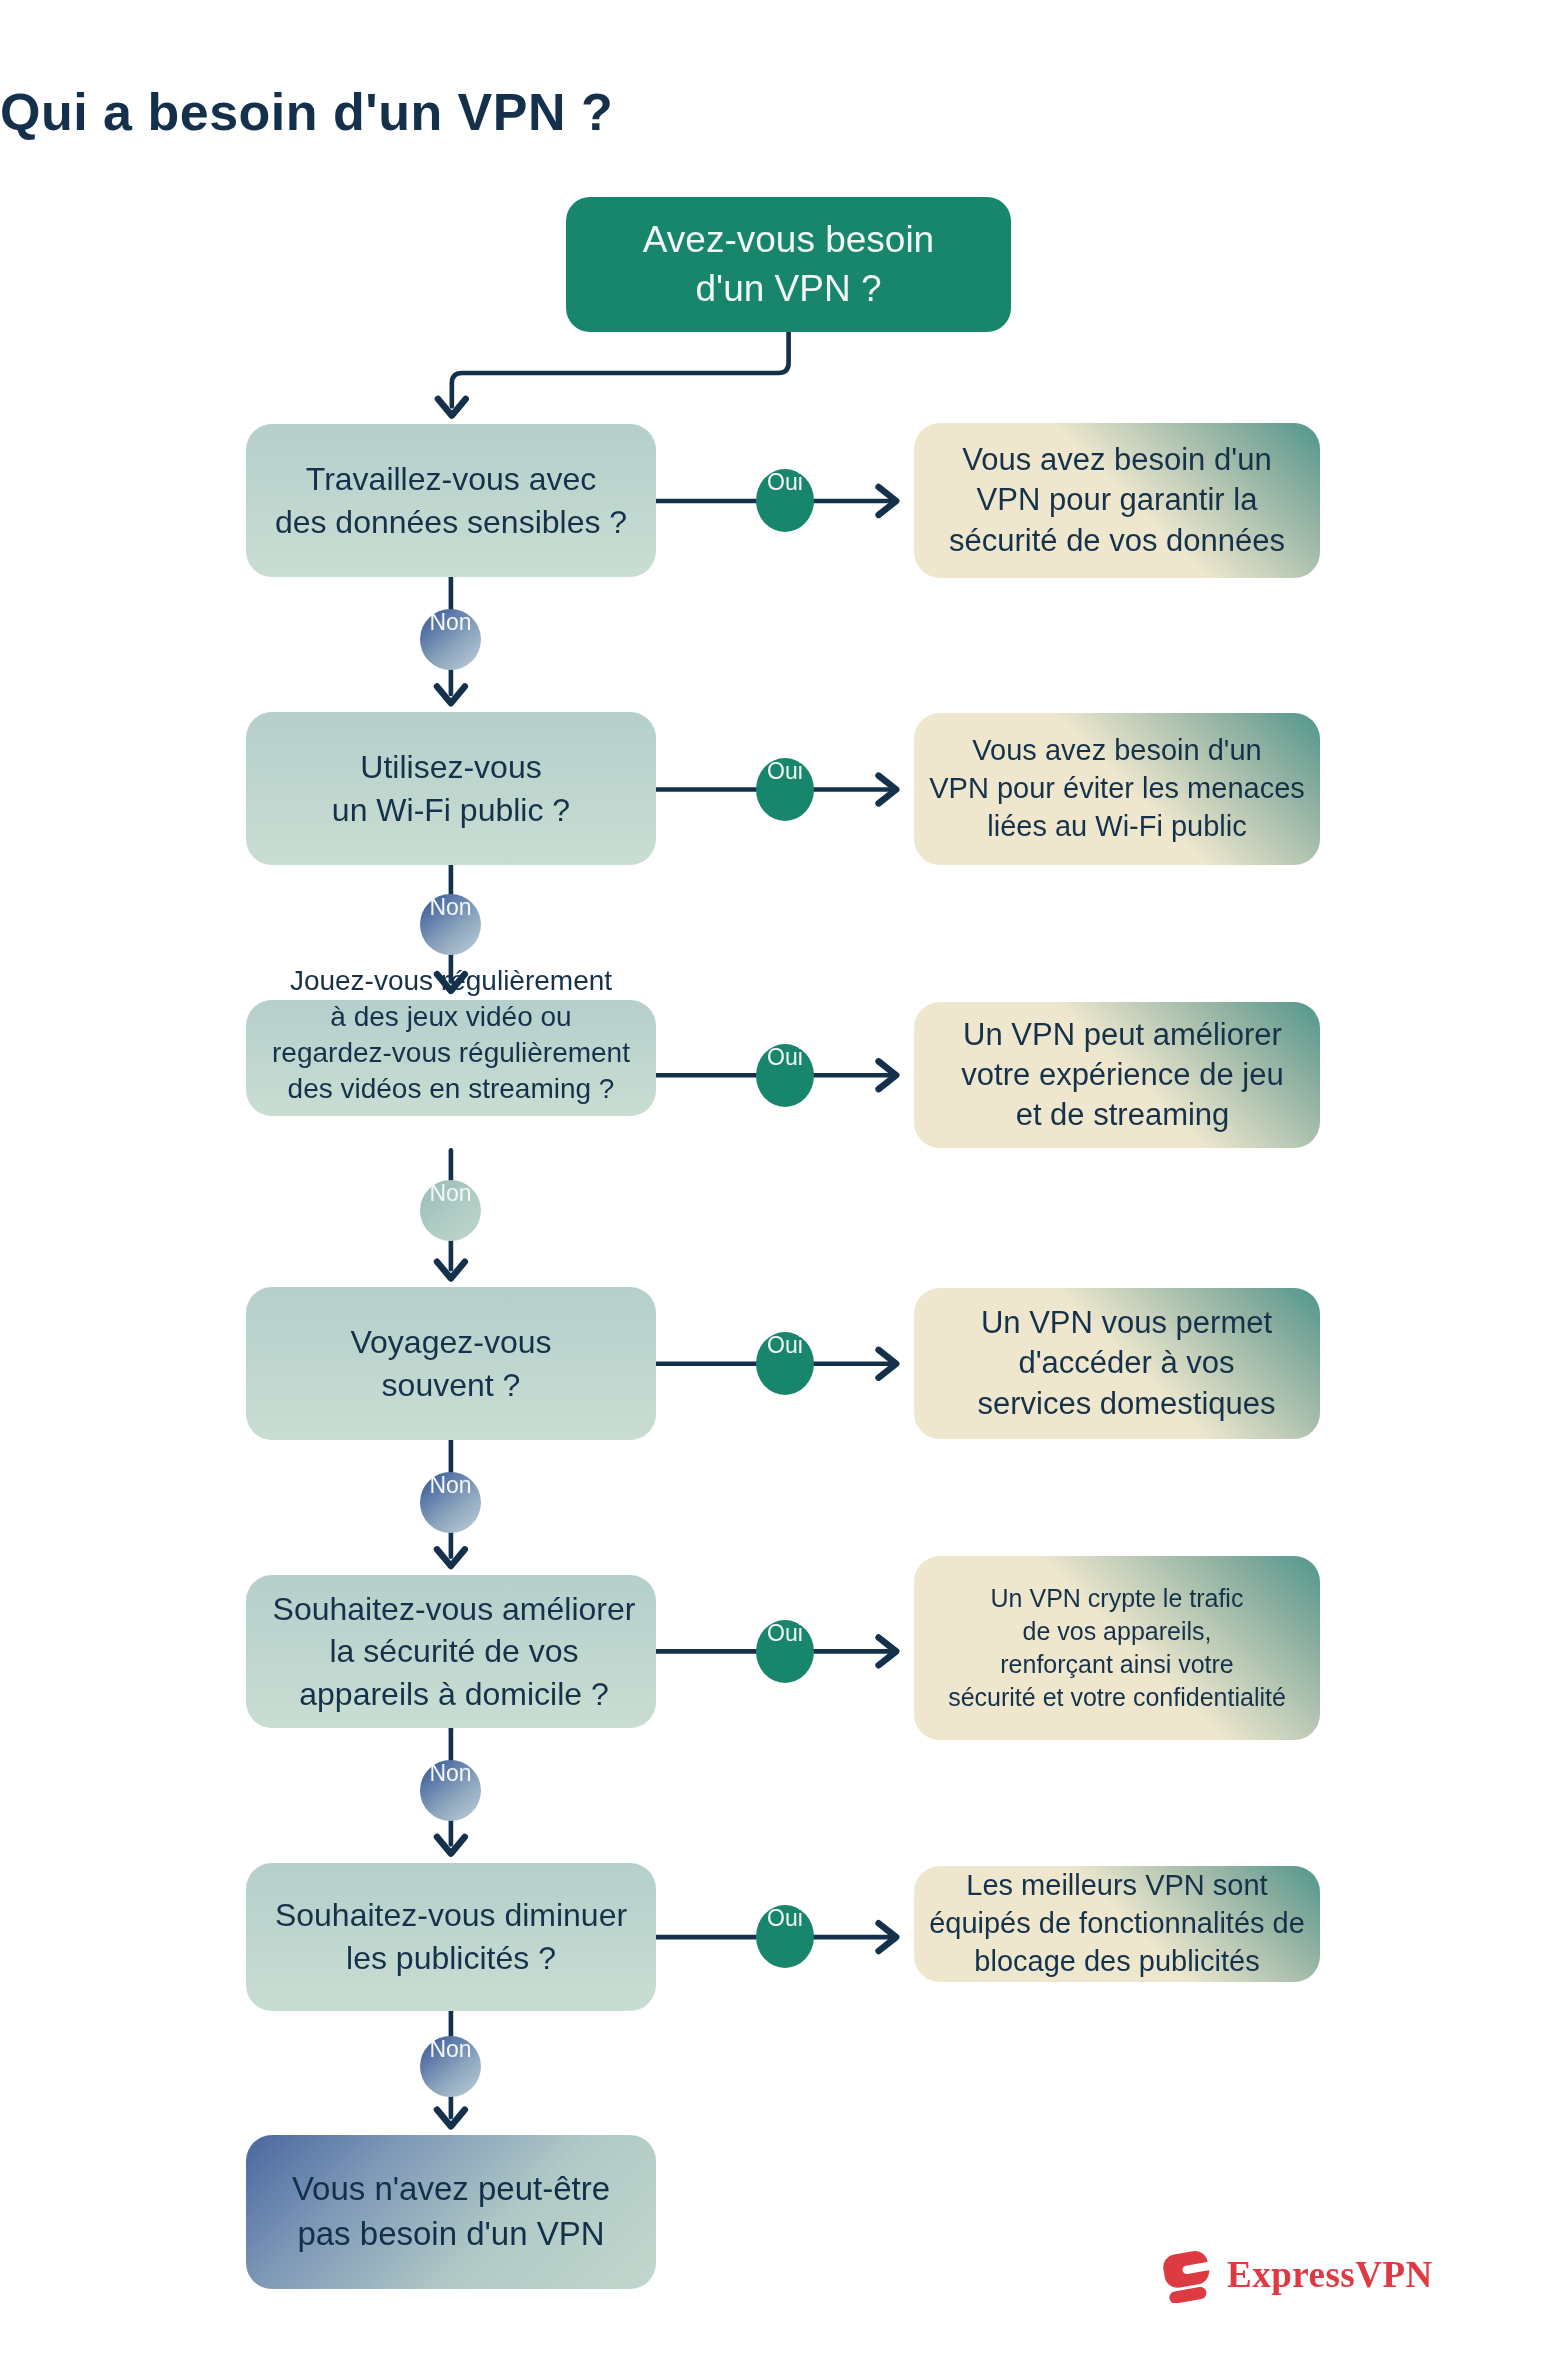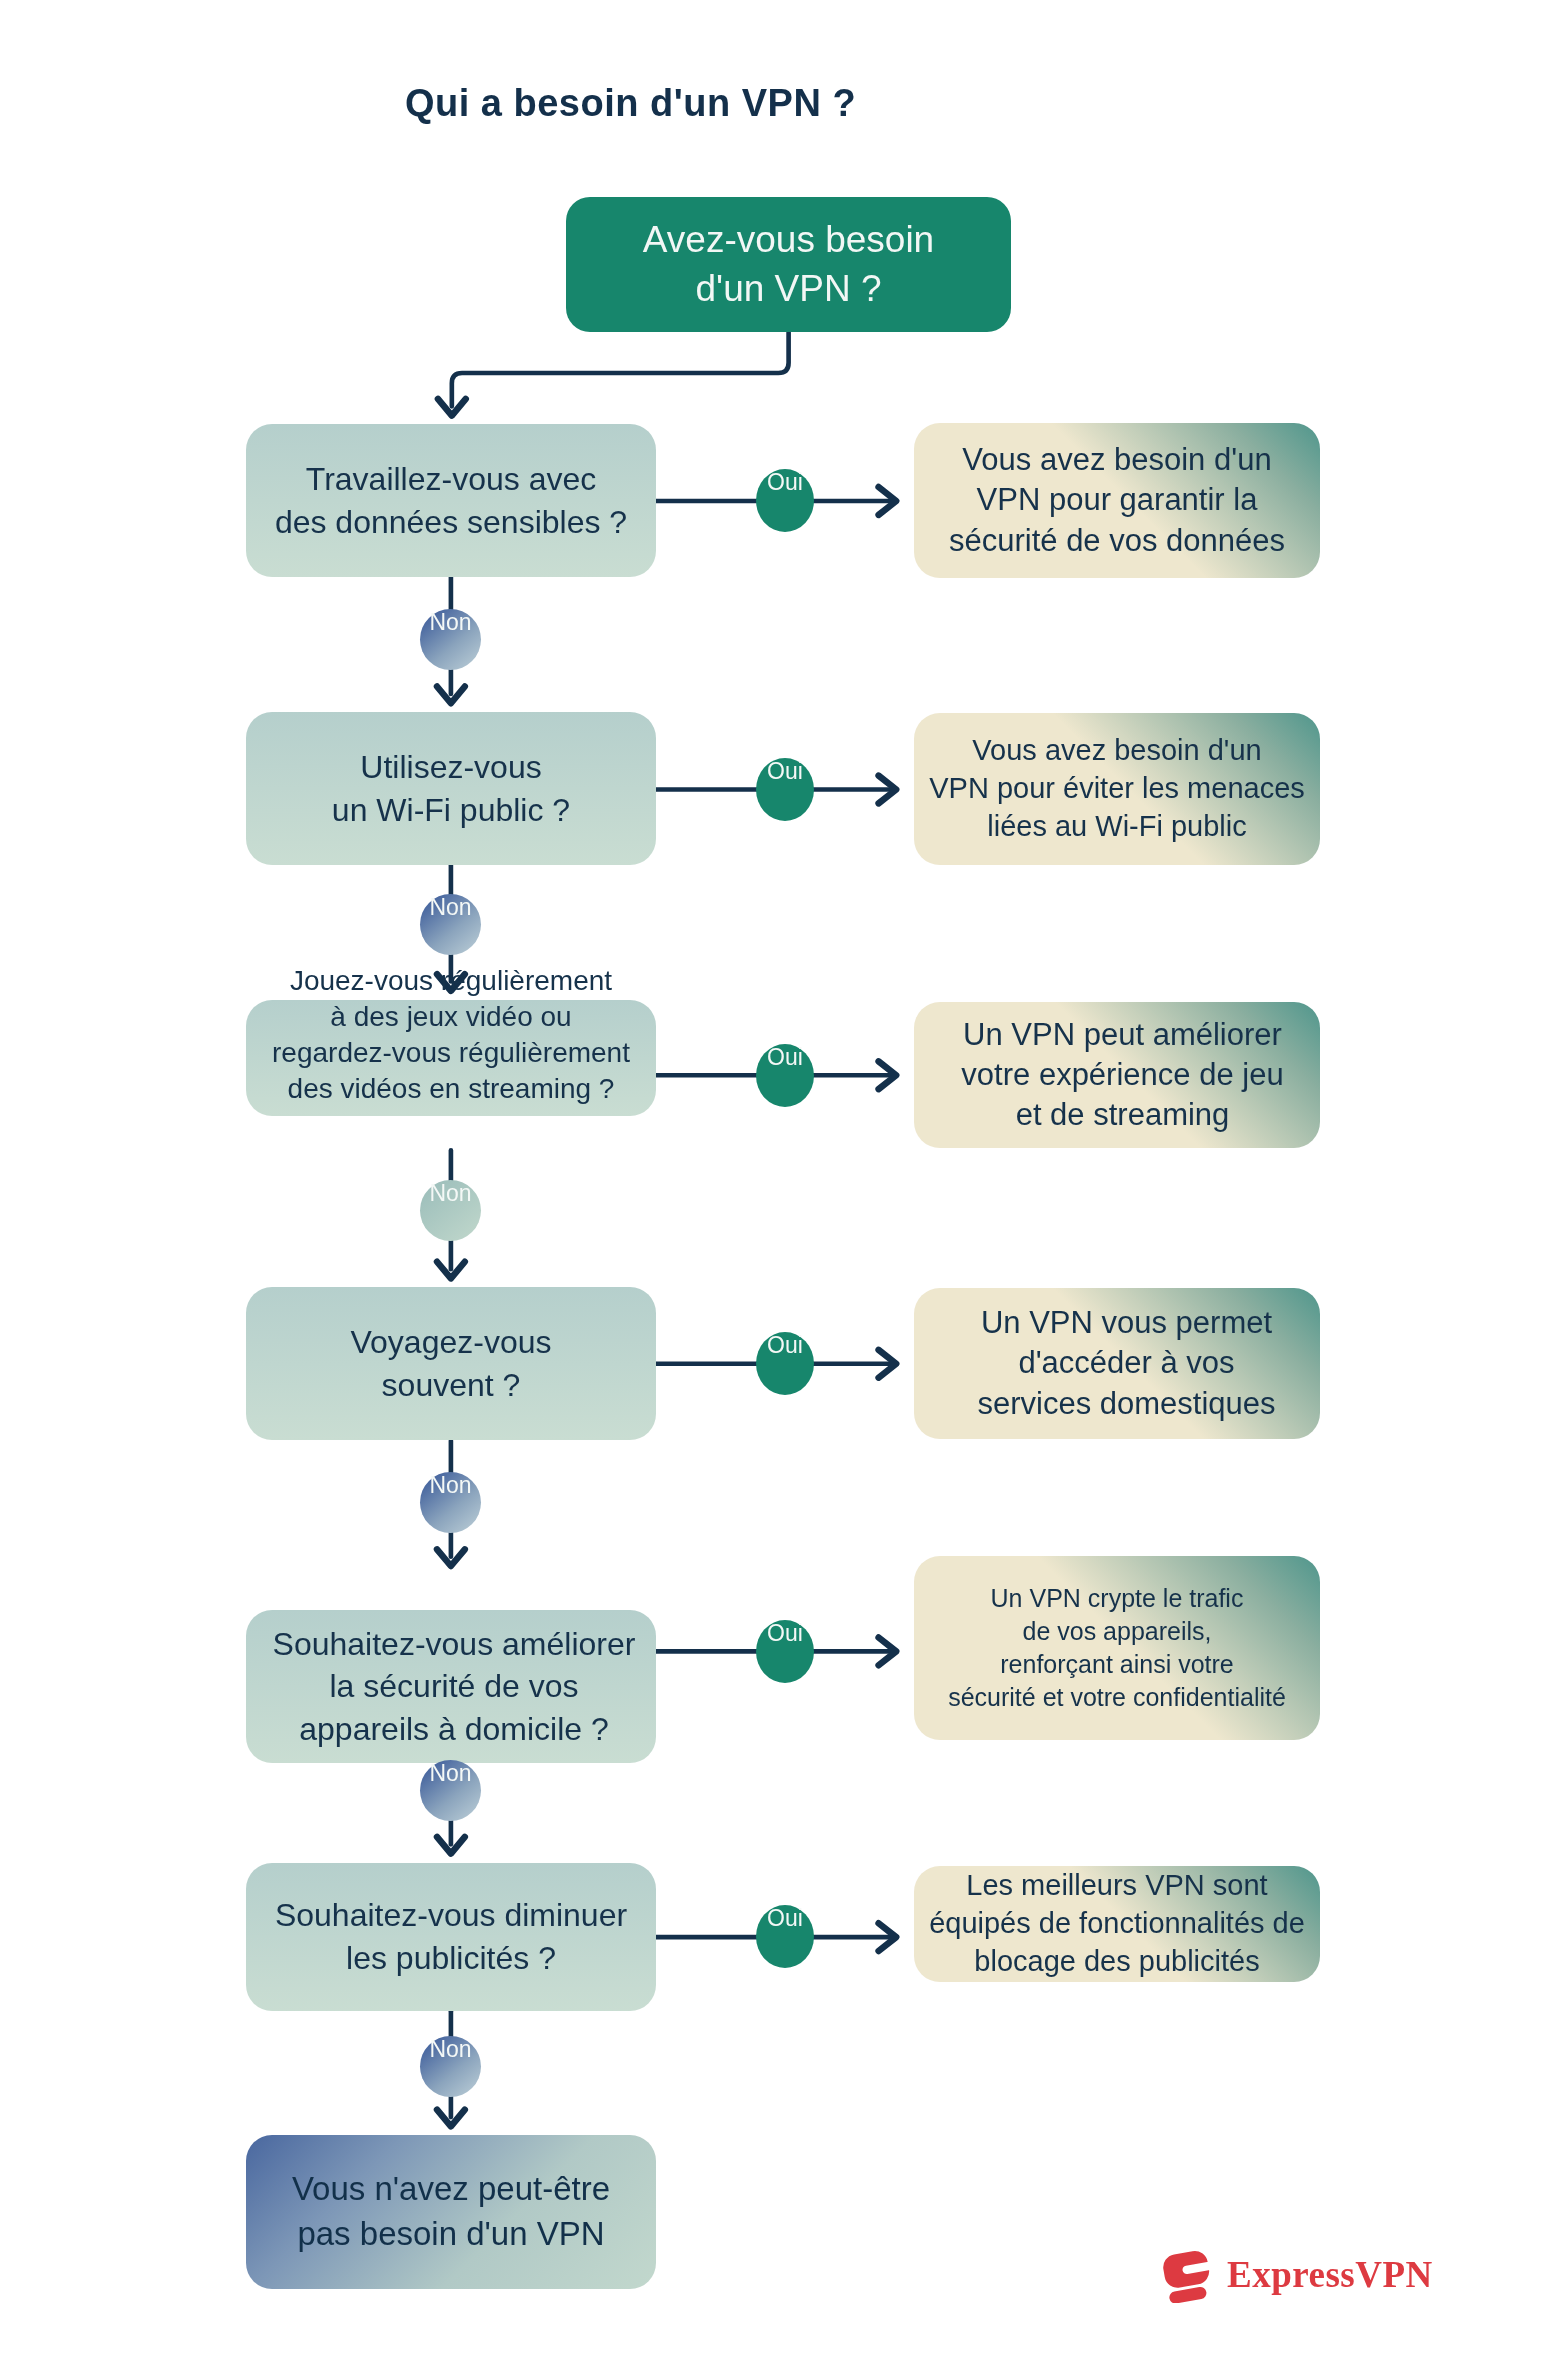--- a/index.html
+++ b/index.html
@@ -5,22 +5,22 @@
   :root{
     --navy:#14304b;
     --green:#17866c;
     --red:#dd3a41;
     --beige:#eee7ce;
   }
   html,body{margin:0;padding:0;background:#ffffff;}
   body{font-family:"Liberation Sans","DejaVu Sans",sans-serif;color:var(--navy);}
   .canvas{position:relative;width:1567px;height:2375px;background:#ffffff;overflow:hidden;}
   .title{
-    position:absolute;left:0;top:82px;width:1261px;text-align:center;
-    font-size:38px;font-weight:600;letter-spacing:0.5px;color:var(--navy);
+    position:absolute;left:0;top:82px;width:1261px;text-align:left;
+    font-size:52px;font-weight:600;letter-spacing:0.5px;color:var(--navy);
   }
   .connector-svg{position:absolute;left:0;top:0;width:1567px;height:2375px;pointer-events:none;}
   .box{
     position:absolute;display:flex;align-items:center;justify-content:center;
     text-align:center;white-space:pre-line;box-sizing:border-box;
   }
   .start-box{
     left:566px;top:197px;width:445px;height:135px;border-radius:24px;
     background:var(--green);color:#f2f7f5;font-size:37px;font-weight:500;line-height:1.32;
   }
@@ -173,21 +173,21 @@
 d'accéder à vos
 services domestiques</span>
   </div>
   <div class="badge oui" style="left:756px;top:1332px;">
     <span>Oui</span>
   </div>
   <div class="badge non-blue" style="left:420px;top:1472px;">
     <span>Non</span>
   </div>
 
-  <div class="box qbox" style="top:1610px;height:153px;padding-left:21px;">
+  <div class="box qbox" style="top:1575px;height:153px;padding-left:21px;">
     <span>Souhaitez-vous améliorer
 la sécurité de vos
 appareils à domicile ?</span>
   </div>
   <div class="box abox xsmall" style="top:1556px;height:184px;">
     <span>Un VPN crypte le trafic
 de vos appareils,
 renforçant ainsi votre
 sécurité et votre confidentialité</span>
   </div>

